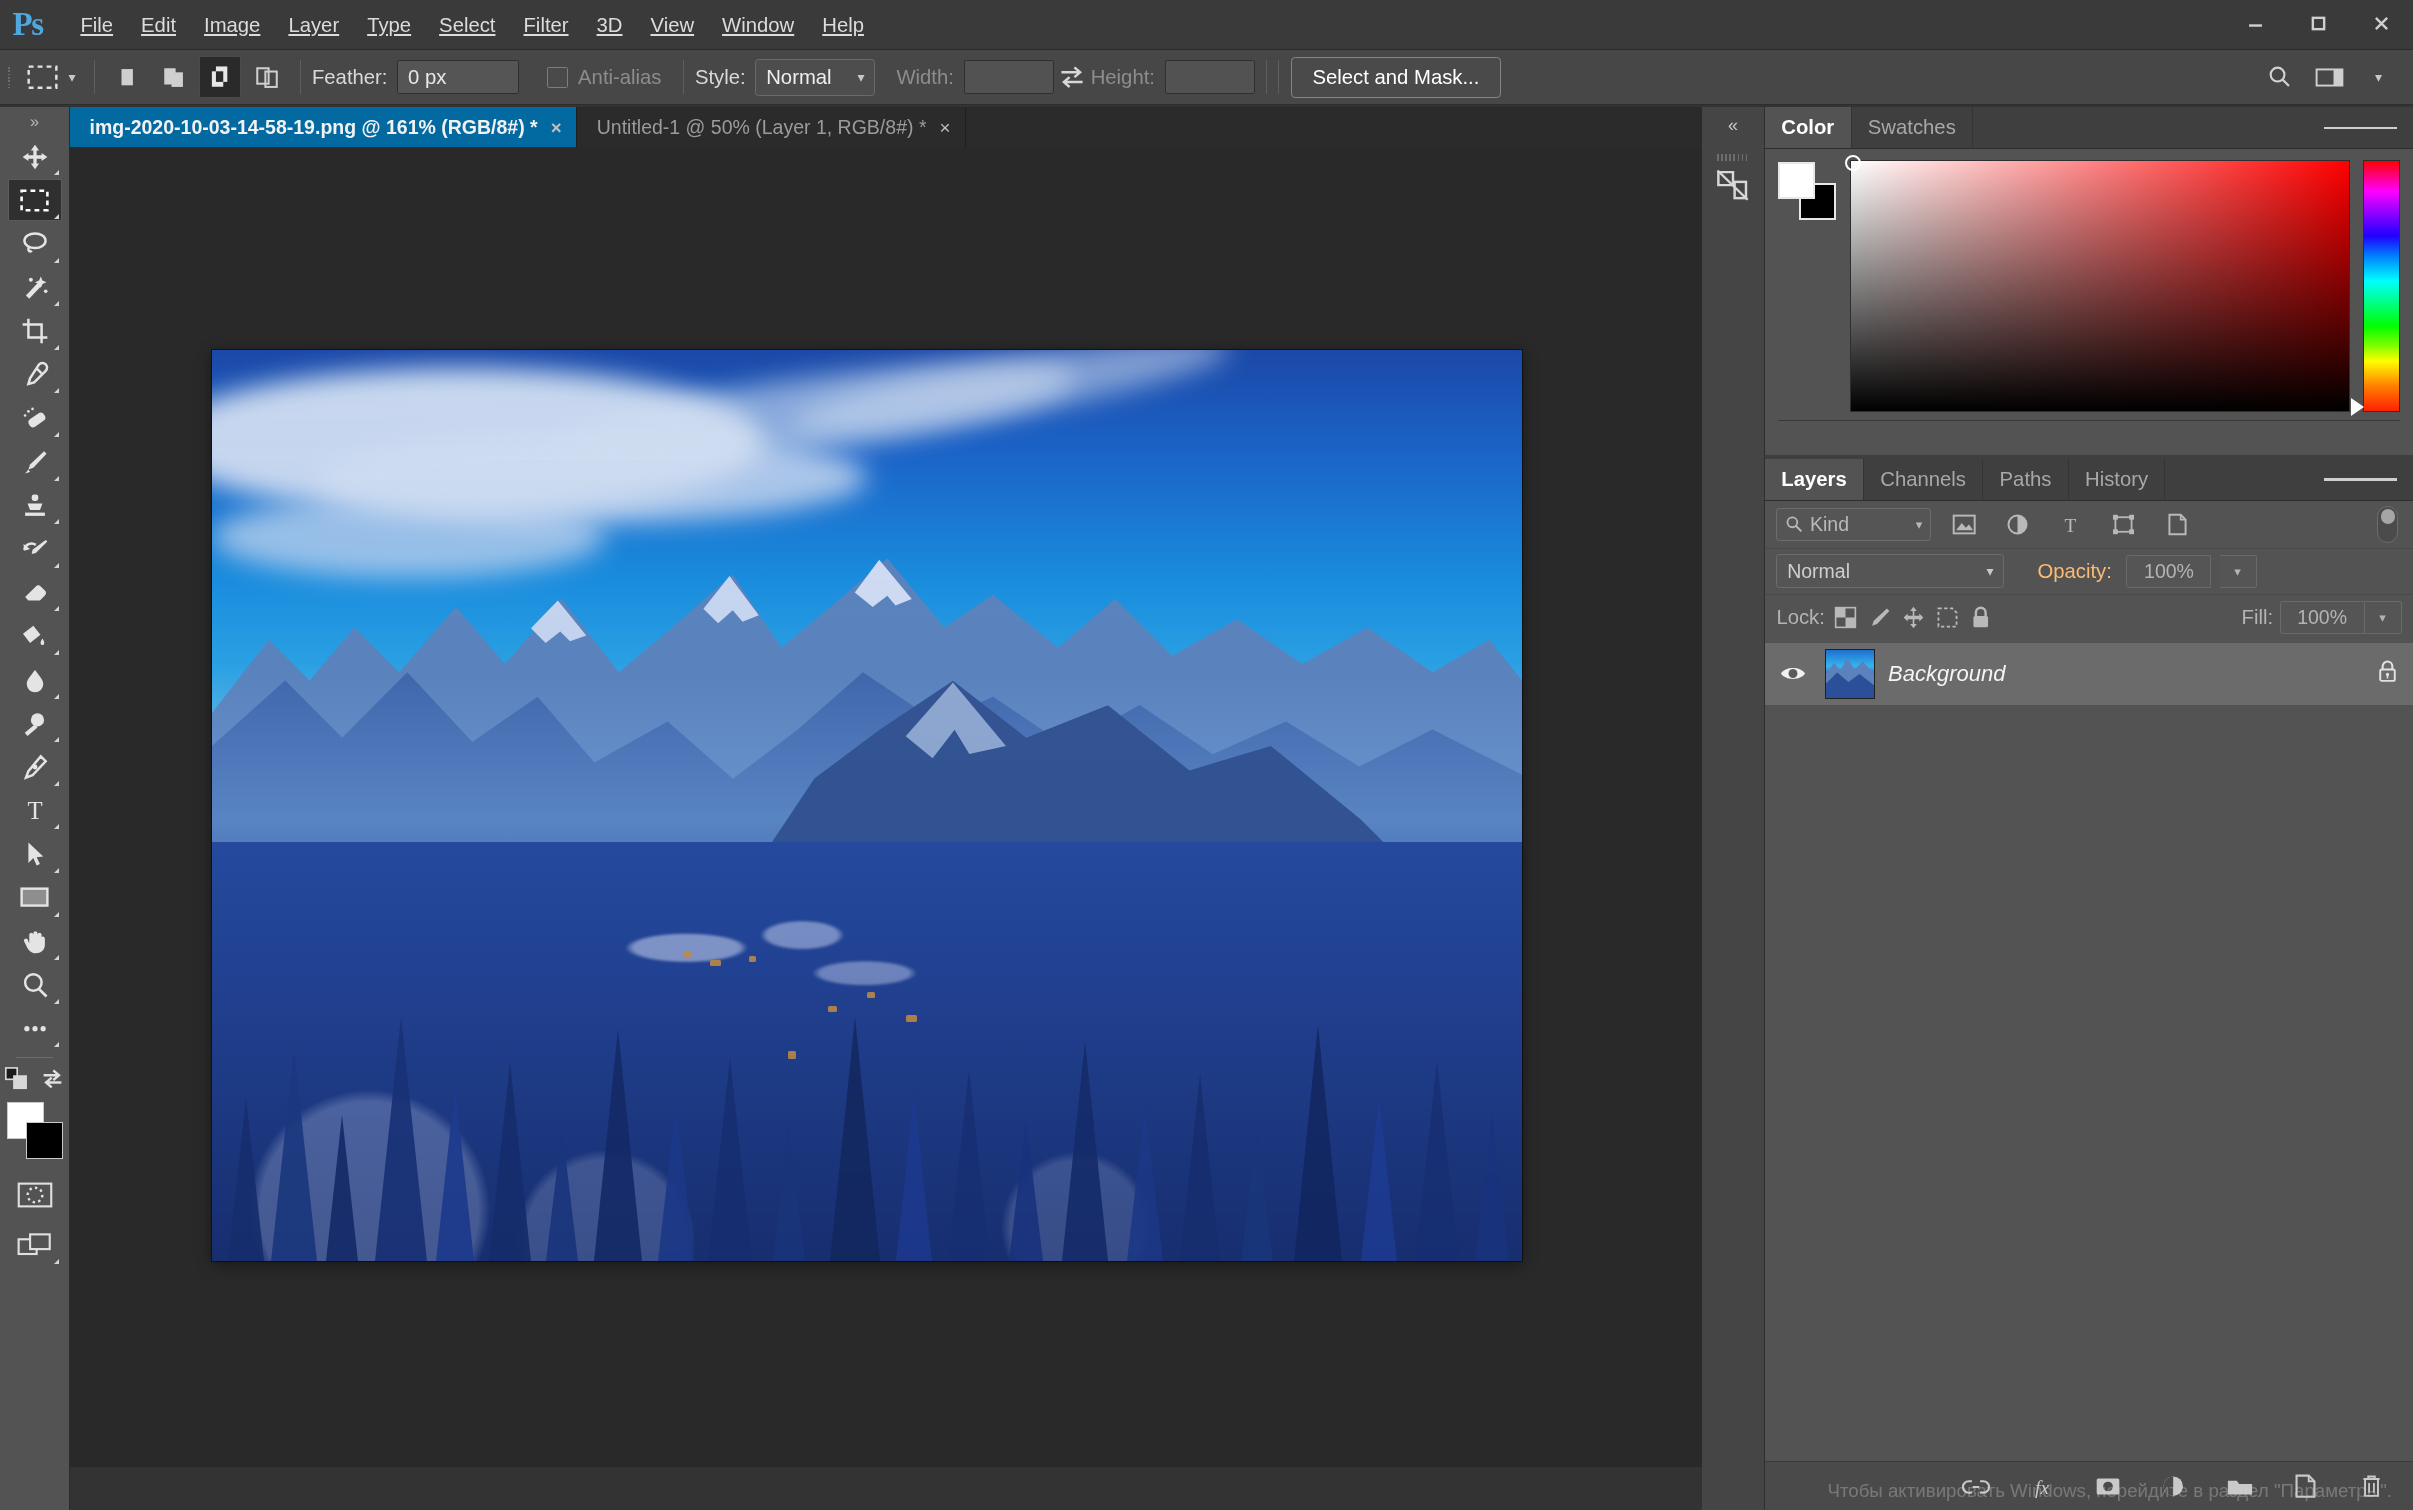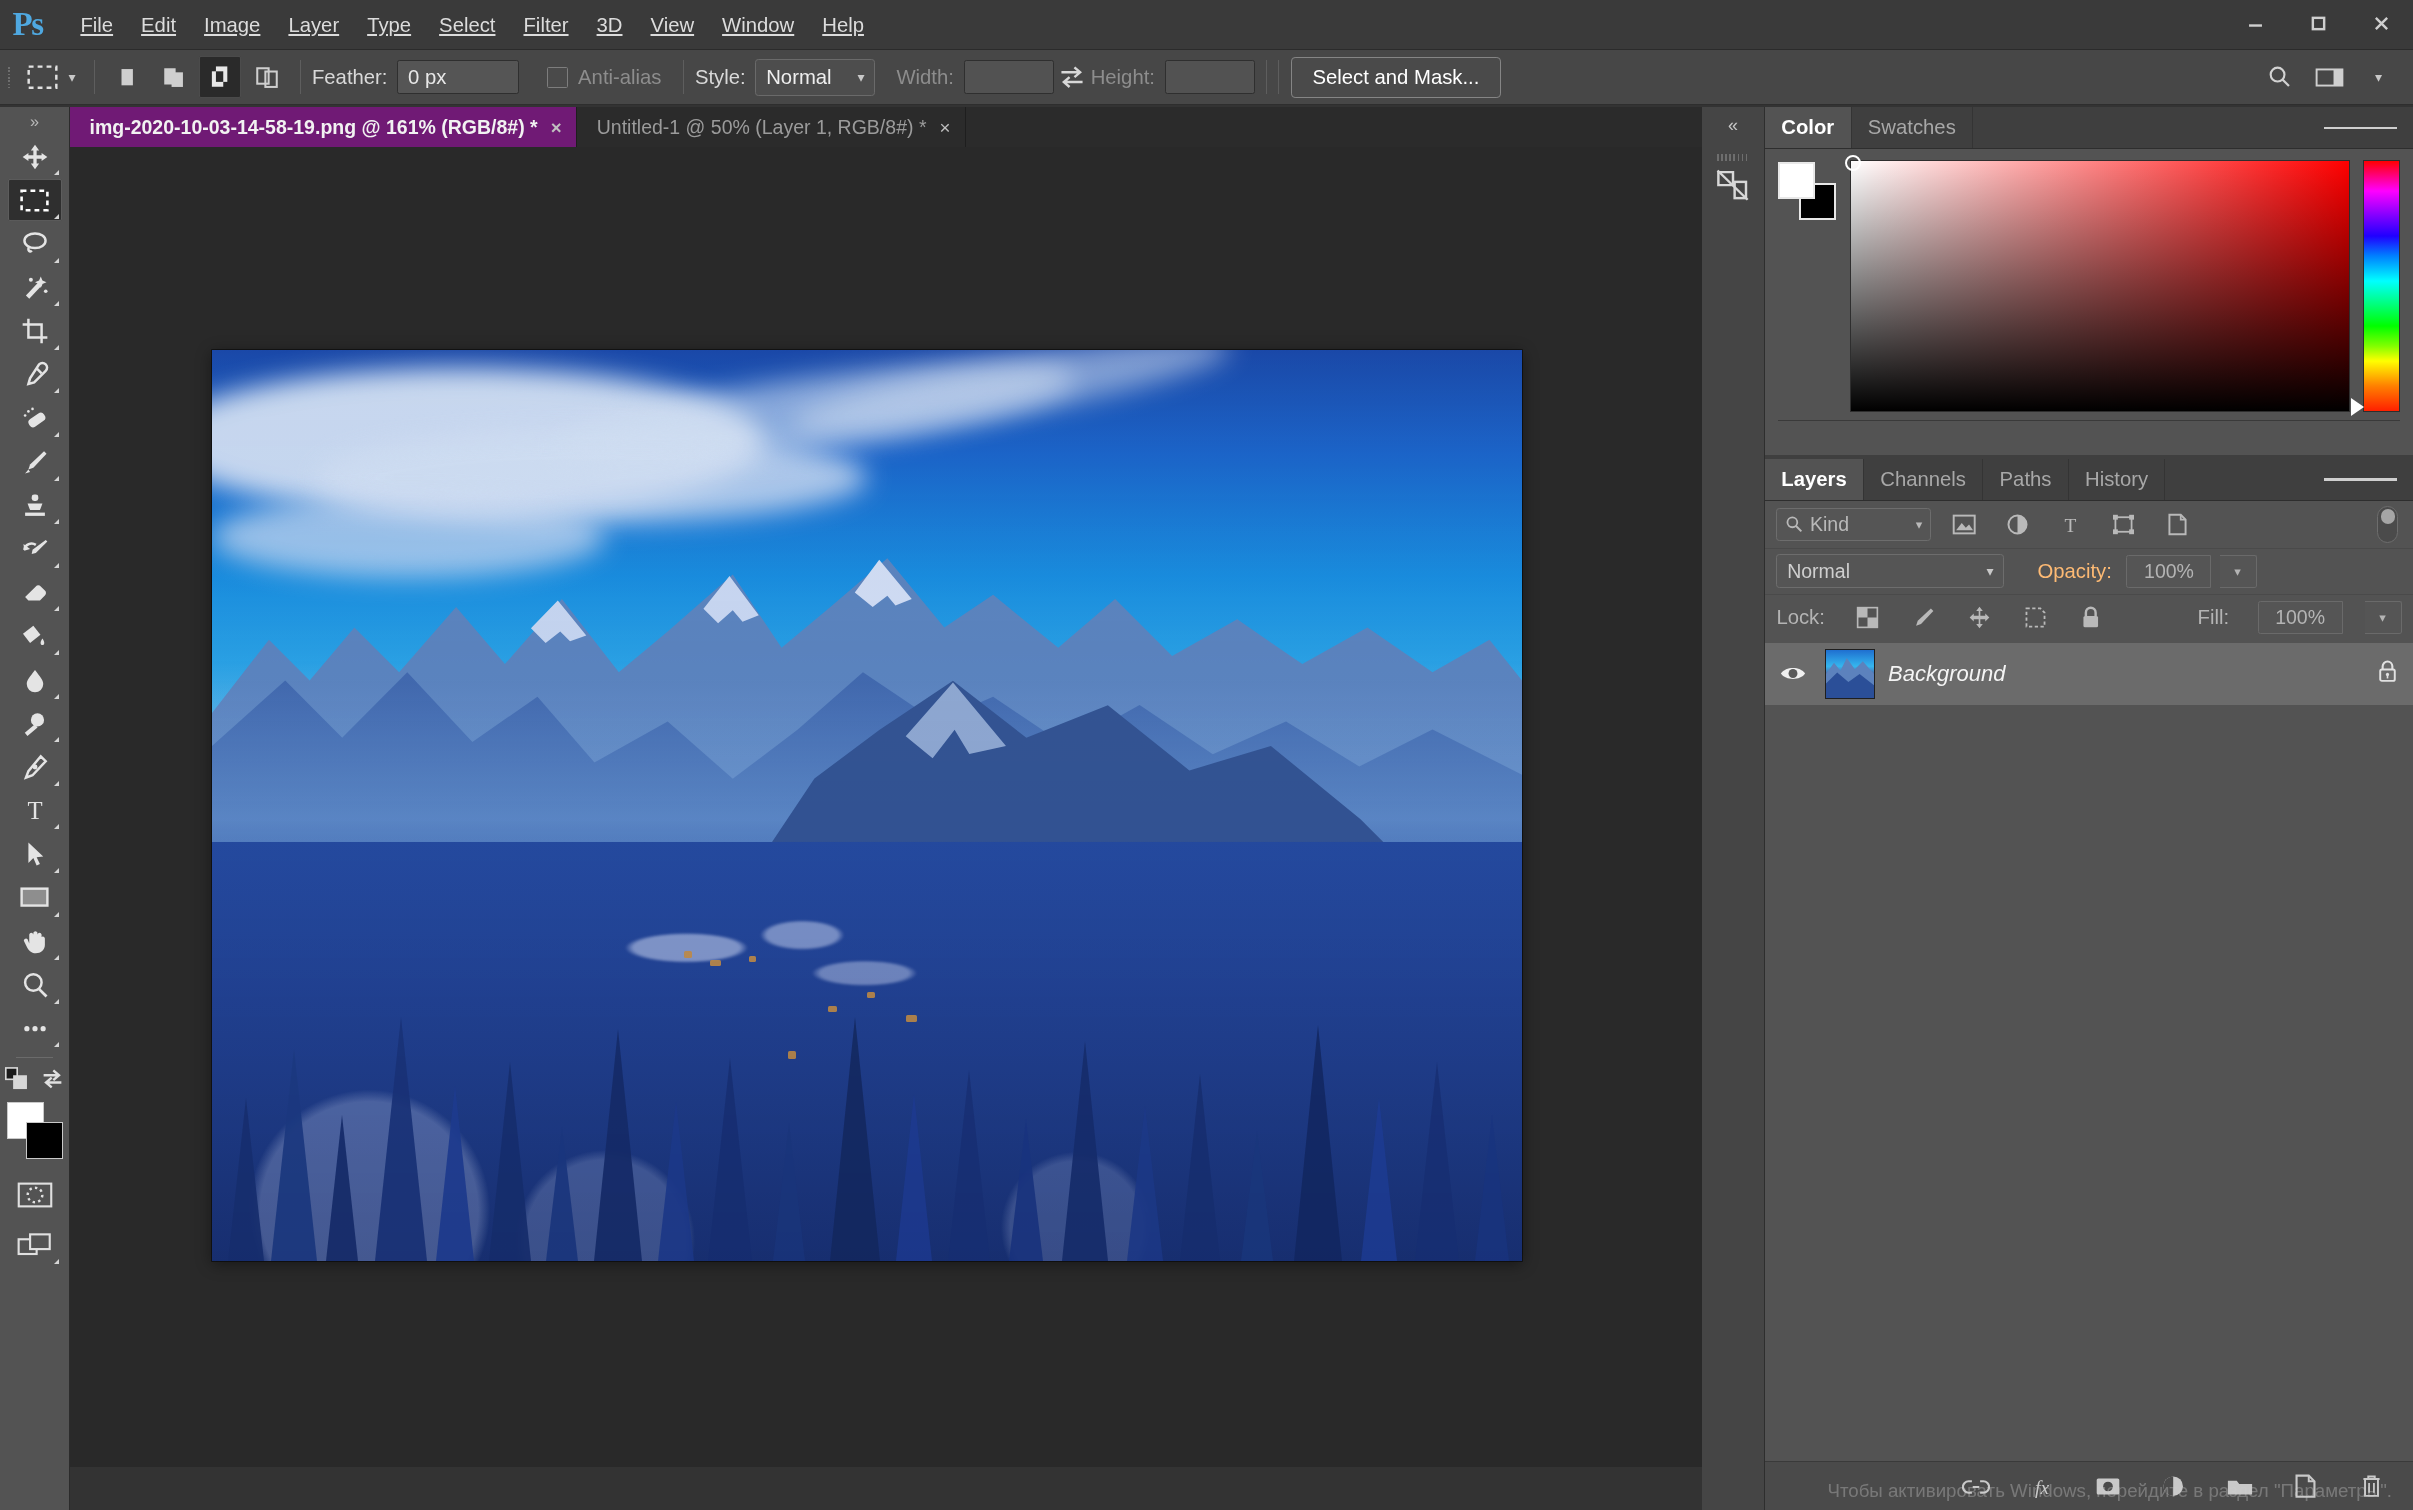--- a/index.html
+++ b/index.html
@@ -92,21 +92,21 @@
   
   .tabbar {
     position:absolute; left:70px; top:107px; width:1632px; height:41px;
     background:#2b2b2b; display:flex; align-items:flex-end;
   }
   .doctab {
     height:41px; display:flex; align-items:center; gap:13px;
     padding:0 14.6px 0 19.5px; font-size:19.5px; background:#2b2b2b; color:#9b9b9b;
     border-right:0.8px solid #1e1e1e; white-space:nowrap;
   }
-  .doctab.active { background:#701a75; color:#f2f2f2; font-weight:bold; }
+  .doctab.active { background:#0369a1; color:#f2f2f2; font-weight:bold; }
   .doctab .x { font-size:18.7px; color:#c0c0c0; }
 
   
   .toolbar {
     position:absolute; left:0; top:107px; width:70px; height:1404px;
     background:#535353; border-right:0.8px solid #2b2b2b;
     display:flex; flex-direction:column; align-items:center;
   }
   .tb-grip { width:70px; height:28px; display:flex; align-items:center; justify-content:center; color:#b9b9b9; font-size:16.3px; }
   .tool {
@@ -288,21 +288,21 @@
   .lp-num {
     width:85px; height:33px; border:0.8px solid #6a6a6a; border-radius:2.4px 0 0 2.4px;
     display:flex; align-items:center; justify-content:center; color:#b4b4b4; font-size:19.5px;
     background:#555;
   }
   .lp-numarrow {
     width:37px; height:33px; border:0.8px solid #6a6a6a; border-left:none; border-radius:0 2.4px 2.4px 0;
     display:flex; align-items:center; justify-content:center; color:#b4b4b4; font-size:13px;
     background:#555;
   }
-  .lp-lock { height:46px; display:flex; align-items:center; gap:22px; padding:0 11.4px; border-top:0.8px solid #4a4a4a; }
+  .lp-lock { height:46px; display:flex; align-items:center; gap:0; padding:0 11.4px; border-top:0.8px solid #4a4a4a; }
   .lock-icon { width:34px; height:34px; display:flex; align-items:center; justify-content:center; }
 
   .layer-list { flex:1; background:#535353; padding-top:3.3px; overflow:hidden; }
   .layer-row {
     height:62px; display:flex; align-items:center; gap:13px; padding:0 14.6px 0 8.1px;
     background:#6b6b6b;
   }
   .eye { width:39px; height:39px; display:flex; align-items:center; justify-content:center; }
   .lyr-thumb { width:50px; height:50px; border:1.6px solid #1f1f1f; overflow:hidden; position:relative; flex:none; }
   .lyr-name { font-size:22px; font-style:italic; color:#f4f4f4; }

